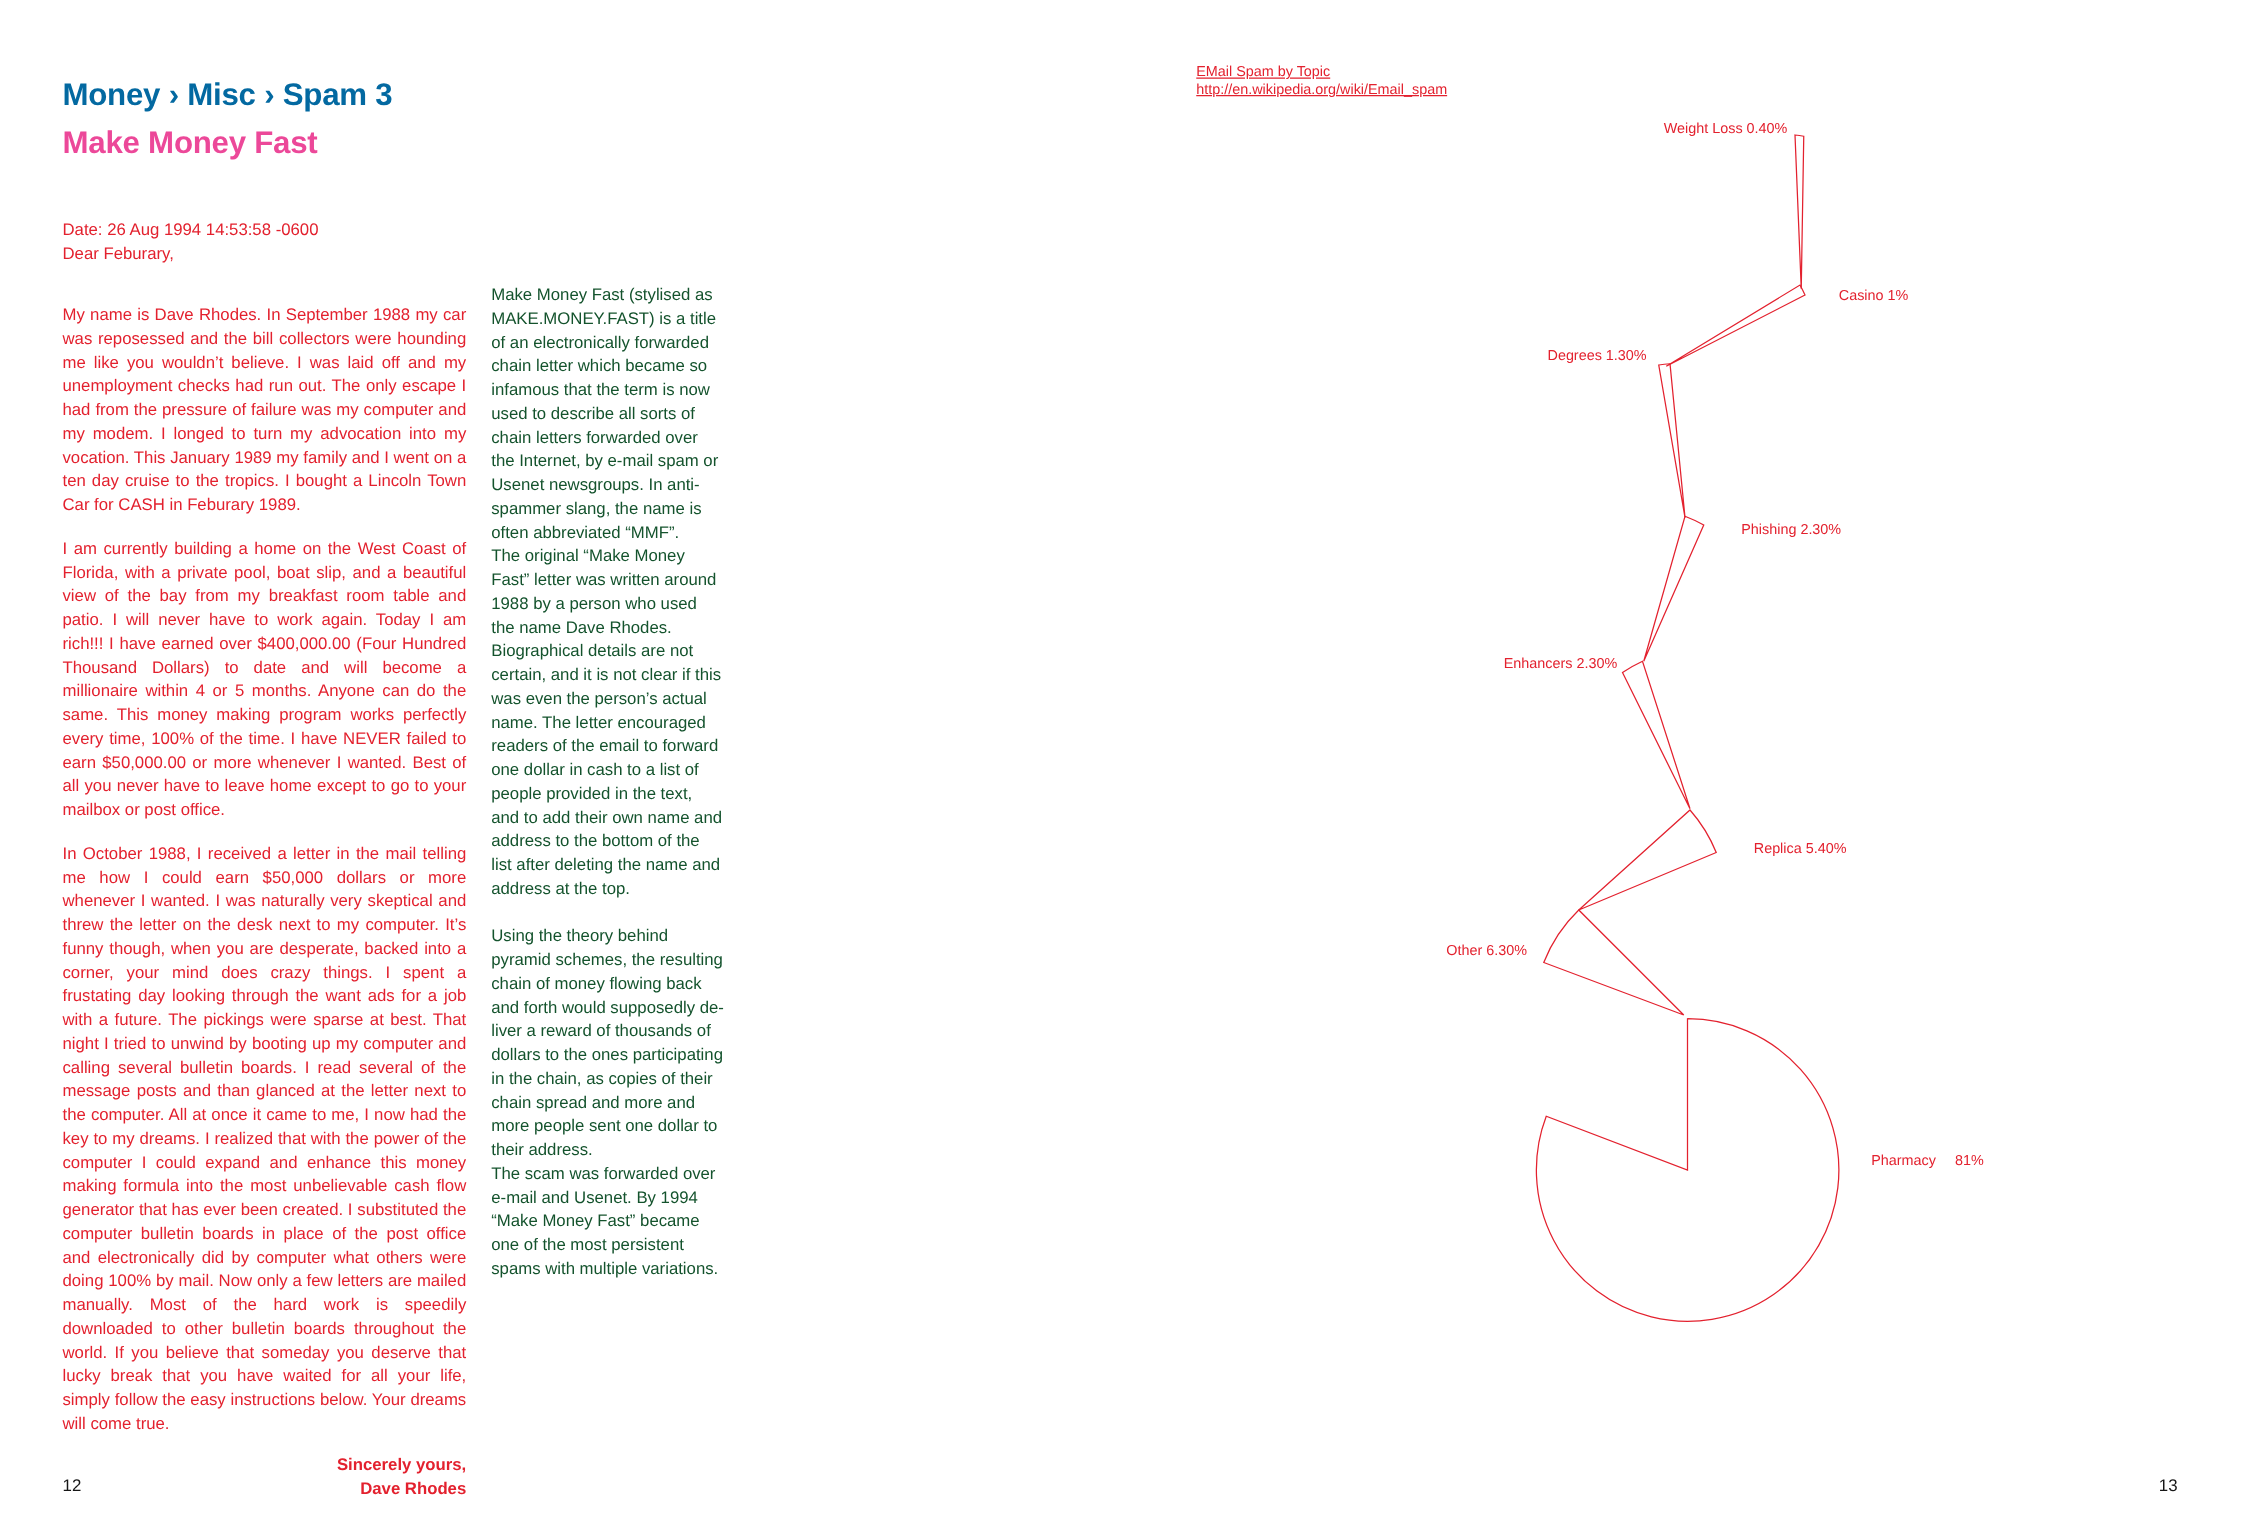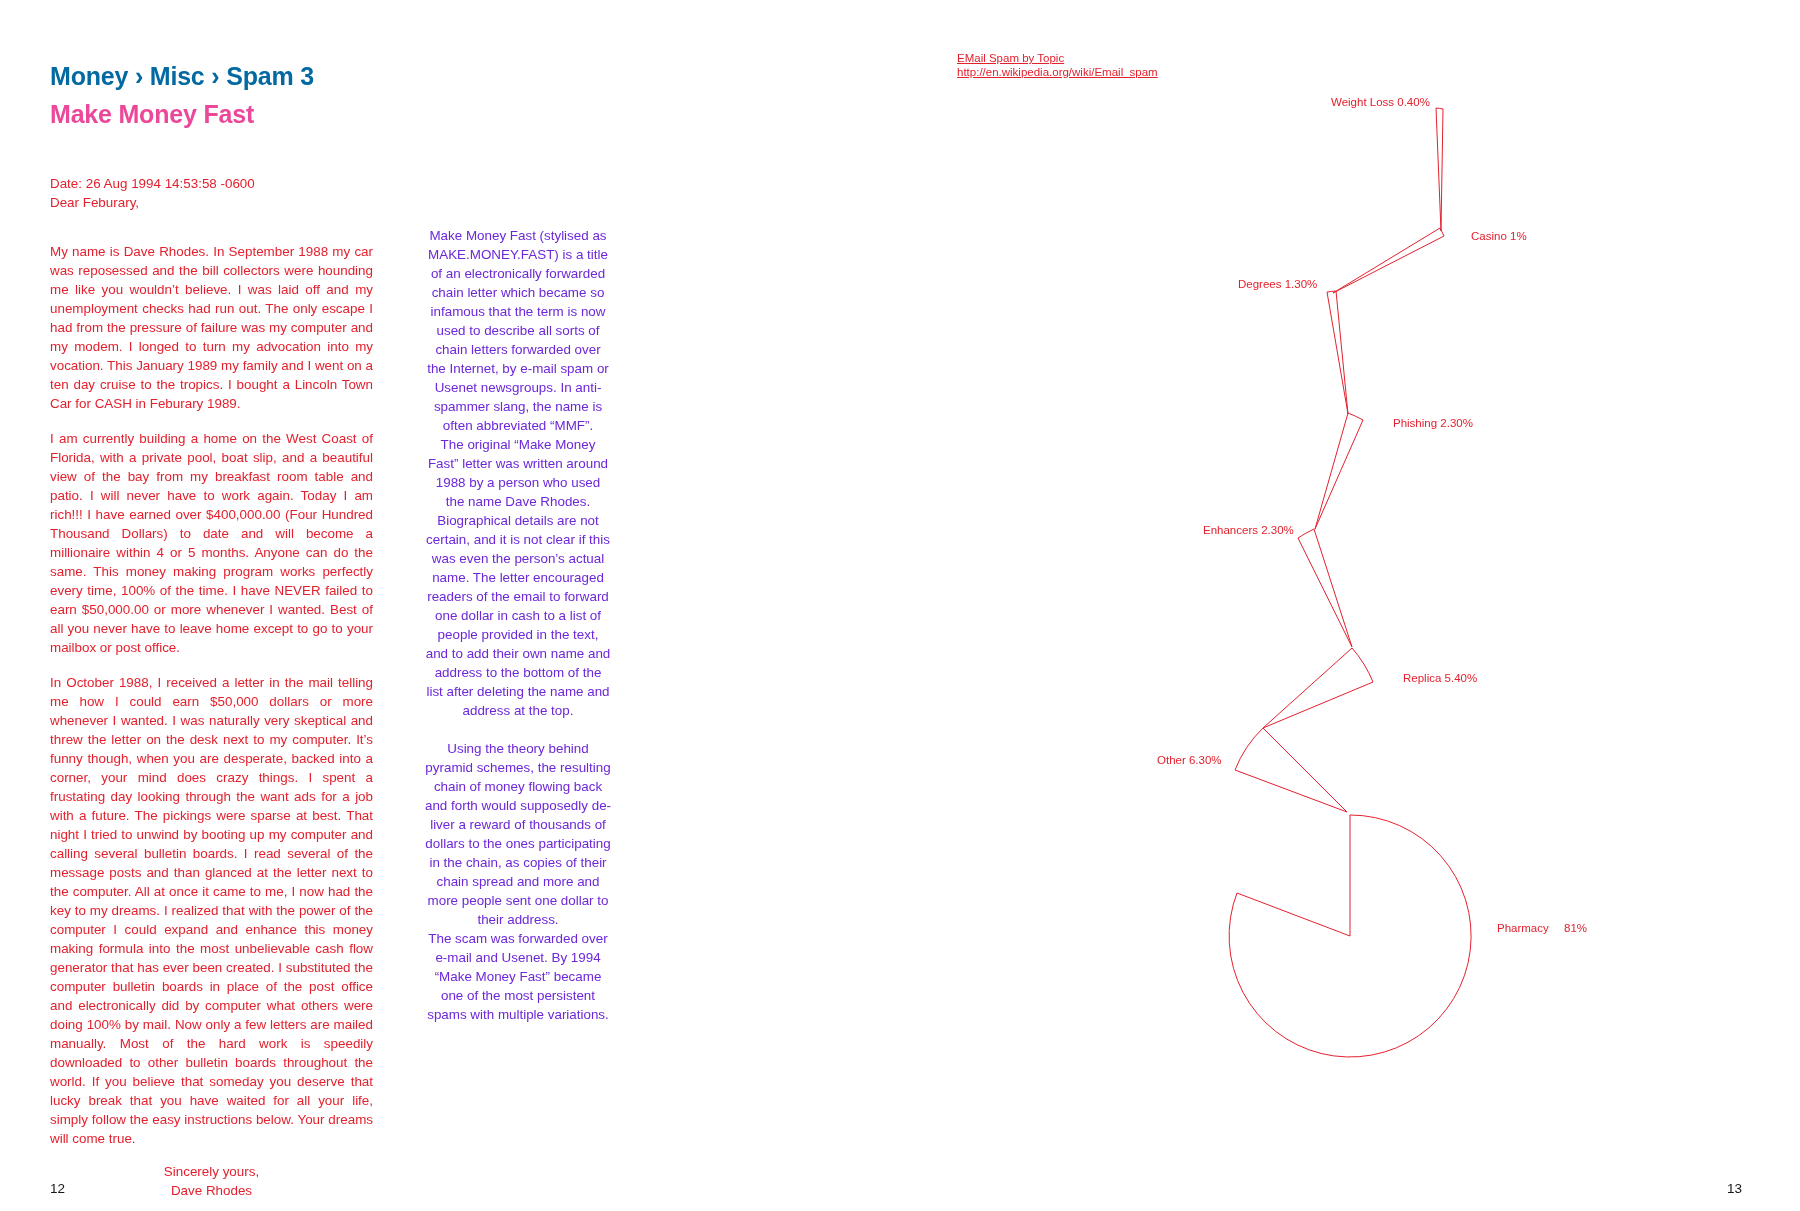--- a/index.html
+++ b/index.html
@@ -14,25 +14,25 @@
   .page-title{left:50px;top:80px;font-size:25px;line-height:1.1;color:#ec4899;letter-spacing:-0.2px;}
 
   .dateblock{left:50px;top:174px;font-size:13.4px;line-height:19px;color:#e3212e;}
 
   .letter-col{
     left:50px;top:226px;width:323px;
     font-size:13.4px;line-height:19px;color:#e3212e;
     text-align:justify;
   }
   .letter-col p{margin:16px 0 14px 0;}
-  .letter-col p.closing{margin:14px 0 0 0;white-space:pre-line;text-align:center;}
+  .letter-col p.closing{margin:14px 0 0 0;white-space:pre-line;text-align:right;font-weight:bold;}
 
   .sidenote-col{
     left:393px;top:226px;width:250px;
-    font-size:13.4px;line-height:19px;color:#6d28d9;text-align:center;
+    font-size:13.4px;line-height:19px;color:#14532d;
   }
   .sidenote-col p{margin:0 0 19px 0;white-space:pre-line;}
 
   .pagenum{font-size:13.5px;line-height:1;color:#161616;margin-top:24px;}
   .pagenum-left{left:50px;top:1158px;}
   .pagenum-right{left:1727px;top:1158px;}
 
   .chart-header{left:957px;top:51px;font-size:11.5px;line-height:14px;color:#e3212e;text-decoration:underline;}
 
   svg.chart-overlay{position:absolute;left:0;top:0;width:1800px;height:1211px;}

